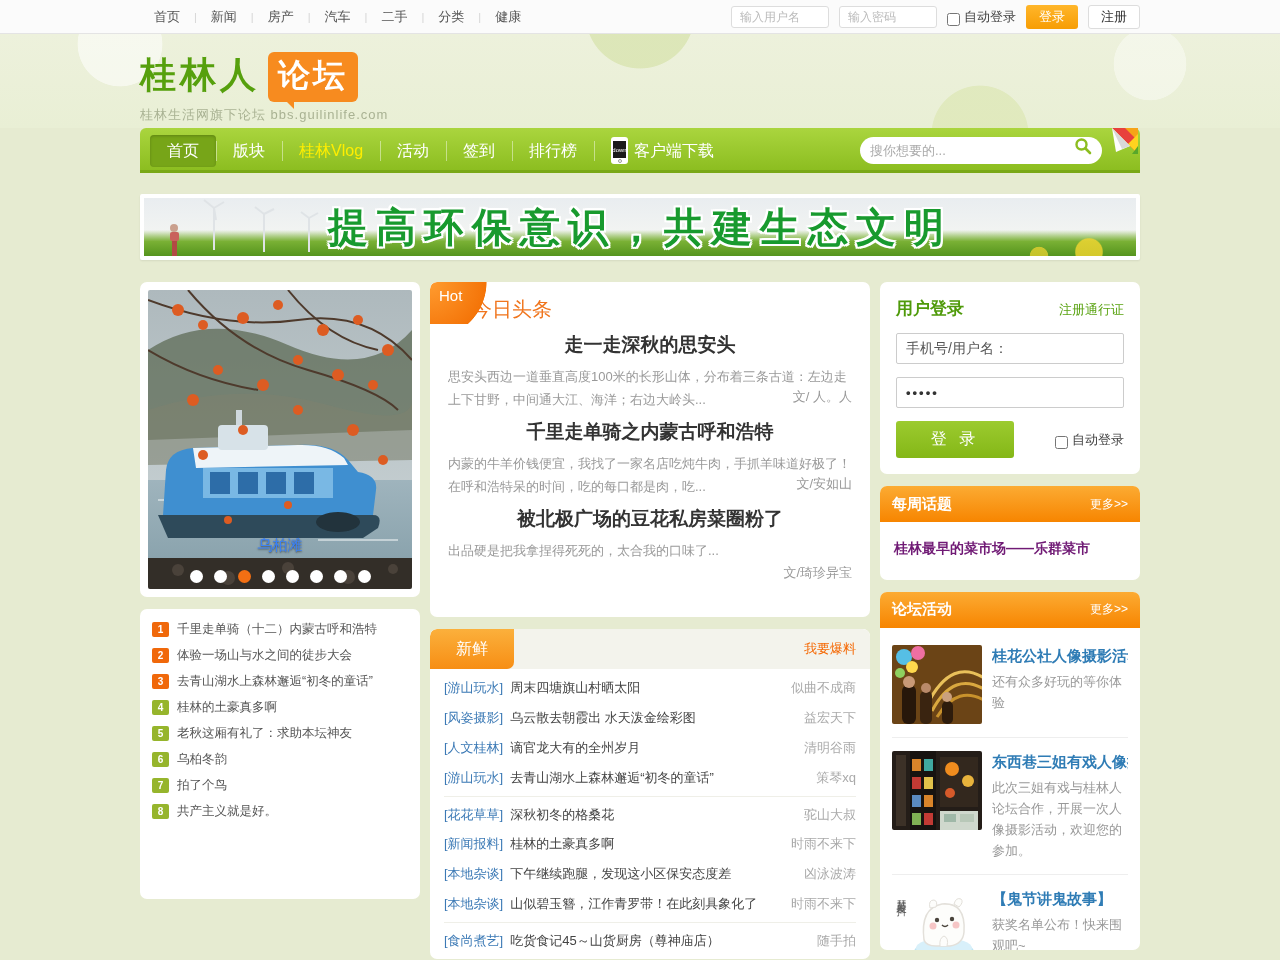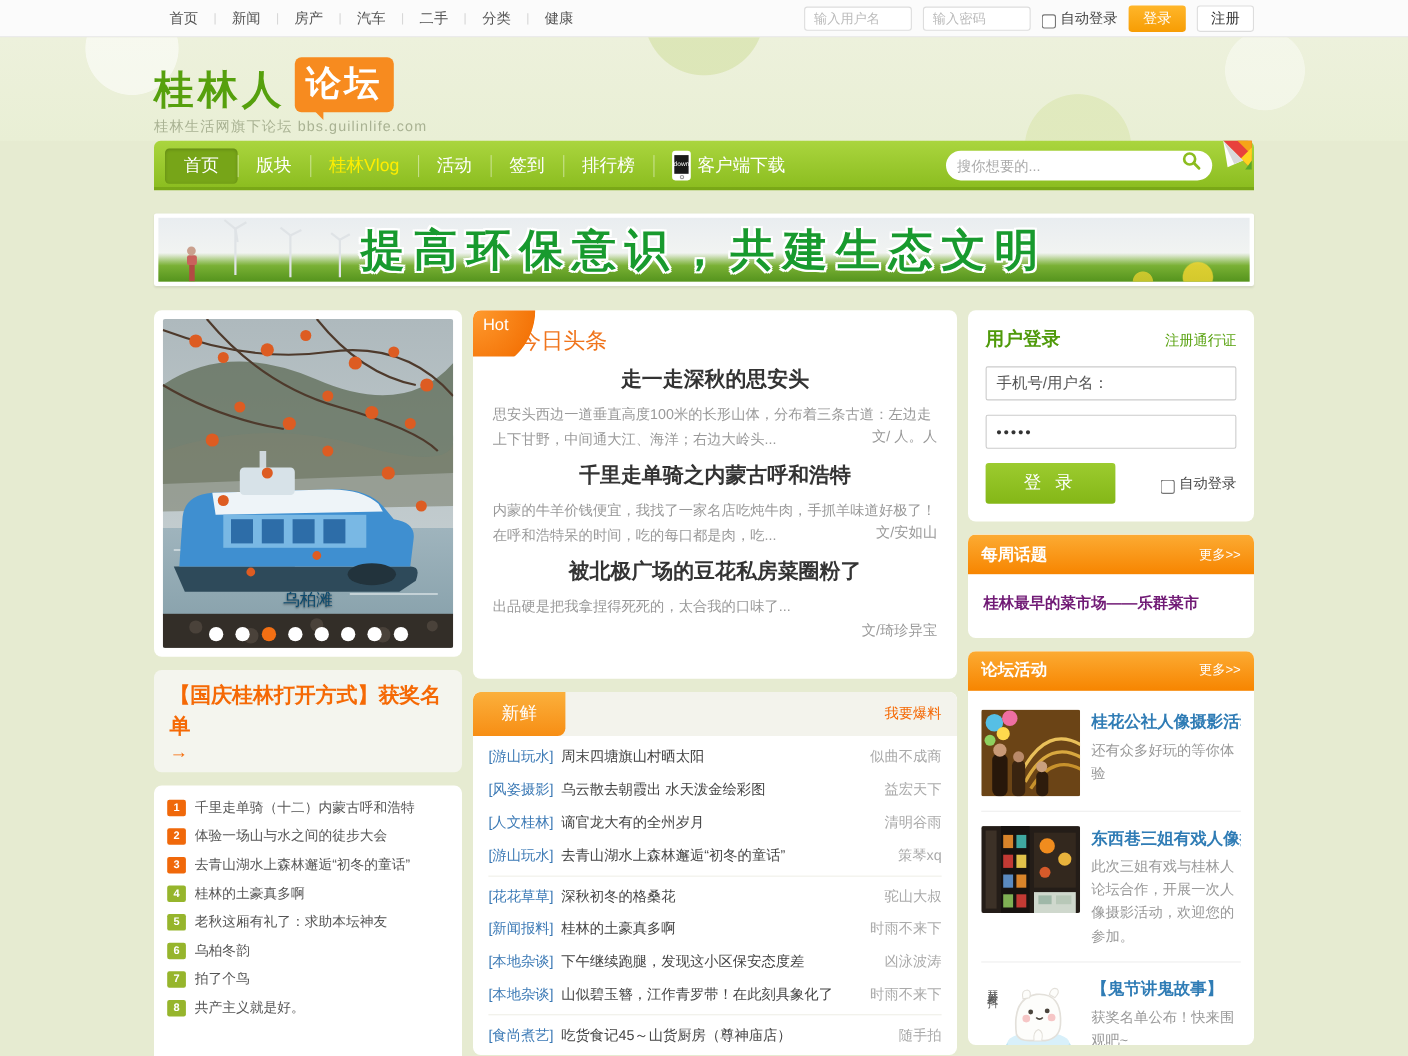--- a/index.html
+++ b/index.html
@@ -37,21 +37,21 @@
   
   .header {
     height:94px; position:relative;
     background:
       radial-gradient(circle 70px at 120px 10px, rgba(255,255,255,.55) 60%, rgba(255,255,255,0) 61%),
       radial-gradient(circle 90px at 640px -20px, rgba(214,226,170,.7) 60%, rgba(214,226,170,0) 61%),
       radial-gradient(circle 60px at 1150px 30px, rgba(255,255,255,.4) 60%, rgba(255,255,255,0) 61%),
       radial-gradient(circle 80px at 980px 100px, rgba(222,232,184,.8) 60%, rgba(222,232,184,0) 61%),
       linear-gradient(#edf1dc,#e9efd5);
   }
-  .logo-row { display:flex; align-items:flex-end; padding-top:14px; }
+  .logo-row { display:flex; align-items:center; padding-top:14px; }
   .logo-main { font-size:36px; font-weight:bold; color:#56a00d; letter-spacing:4px; line-height:40px; }
   .logo-badge {
     position:relative; margin:4px 0 0 8px; background:#f78b1f; color:#fff;
     font-size:32px; font-weight:bold; padding:2px 10px 4px; border-radius:6px; letter-spacing:3px;
   }
   .logo-badge::after {
     content:""; position:absolute; left:18px; bottom:-7px;
     border:8px solid transparent; border-top-color:#f78b1f; border-bottom:0; border-right:0;
   }
   .tagline { font-size:13px; color:#a9b293; margin-top:4px; letter-spacing:1px; }
@@ -108,21 +108,21 @@
   .main { margin-top:22px; display:flex; gap:10px; align-items:flex-start; }
   .col-left { width:280px; flex:0 0 auto; }
   .col-center { width:440px; flex:0 0 auto; }
   .col-right { width:260px; flex:0 0 auto; }
   .card { background:#fff; border-radius:7px; }
 
   
   .carousel { padding:8px; height:315px; position:relative; }
   .carousel svg { display:block; border-radius:2px; }
   .car-caption { position:absolute; left:8px; right:8px; bottom:42px; text-align:center;
-    color:#0c4a6e; font-size:15px; text-shadow:0 1px 2px rgba(0,0,0,.6); }
+    color:#3b82f6; font-size:15px; text-shadow:0 1px 2px rgba(0,0,0,.6); }
   .car-dots { position:absolute; left:8px; right:8px; bottom:14px; display:flex; justify-content:center; gap:11px; }
   .car-dots .dot { width:13px; height:13px; border-radius:50%; background:#fff; cursor:pointer; }
   .car-dots .dot.active { background:#f36f13; }
 
   
   .announce { margin-top:12px; background:#f4f5ee; border-radius:7px; padding:10px 14px 8px; cursor:pointer; }
   .announce .a-title { color:#f56905; font-size:19px; font-weight:bold; line-height:1.45; }
   .announce .a-arrow { color:#f56905; font-size:17px; font-weight:bold; }
 
   
@@ -396,24 +396,20 @@
             <span class="dot"></span>
             <span class="dot active"></span>
             <span class="dot"></span>
             <span class="dot"></span>
             <span class="dot"></span>
             <span class="dot"></span>
             <span class="dot"></span>
           </div>
       </div>
 
-      <div class="announce">
-        <div class="a-title">【国庆桂林打开方式】获奖名单</div>
-        <div class="a-arrow">→</div>
-      </div>
 
       <div class="hotcard">
         <div class="hot-list">
           <div class="hot-row">
               <span class="hot-badge top">1</span>
               <span class="hot-title">千里走单骑（十二）内蒙古呼和浩特</span>
             </div>
           <div class="hot-row">
               <span class="hot-badge top">2</span>
               <span class="hot-title">体验一场山与水之间的徒步大会</span>

